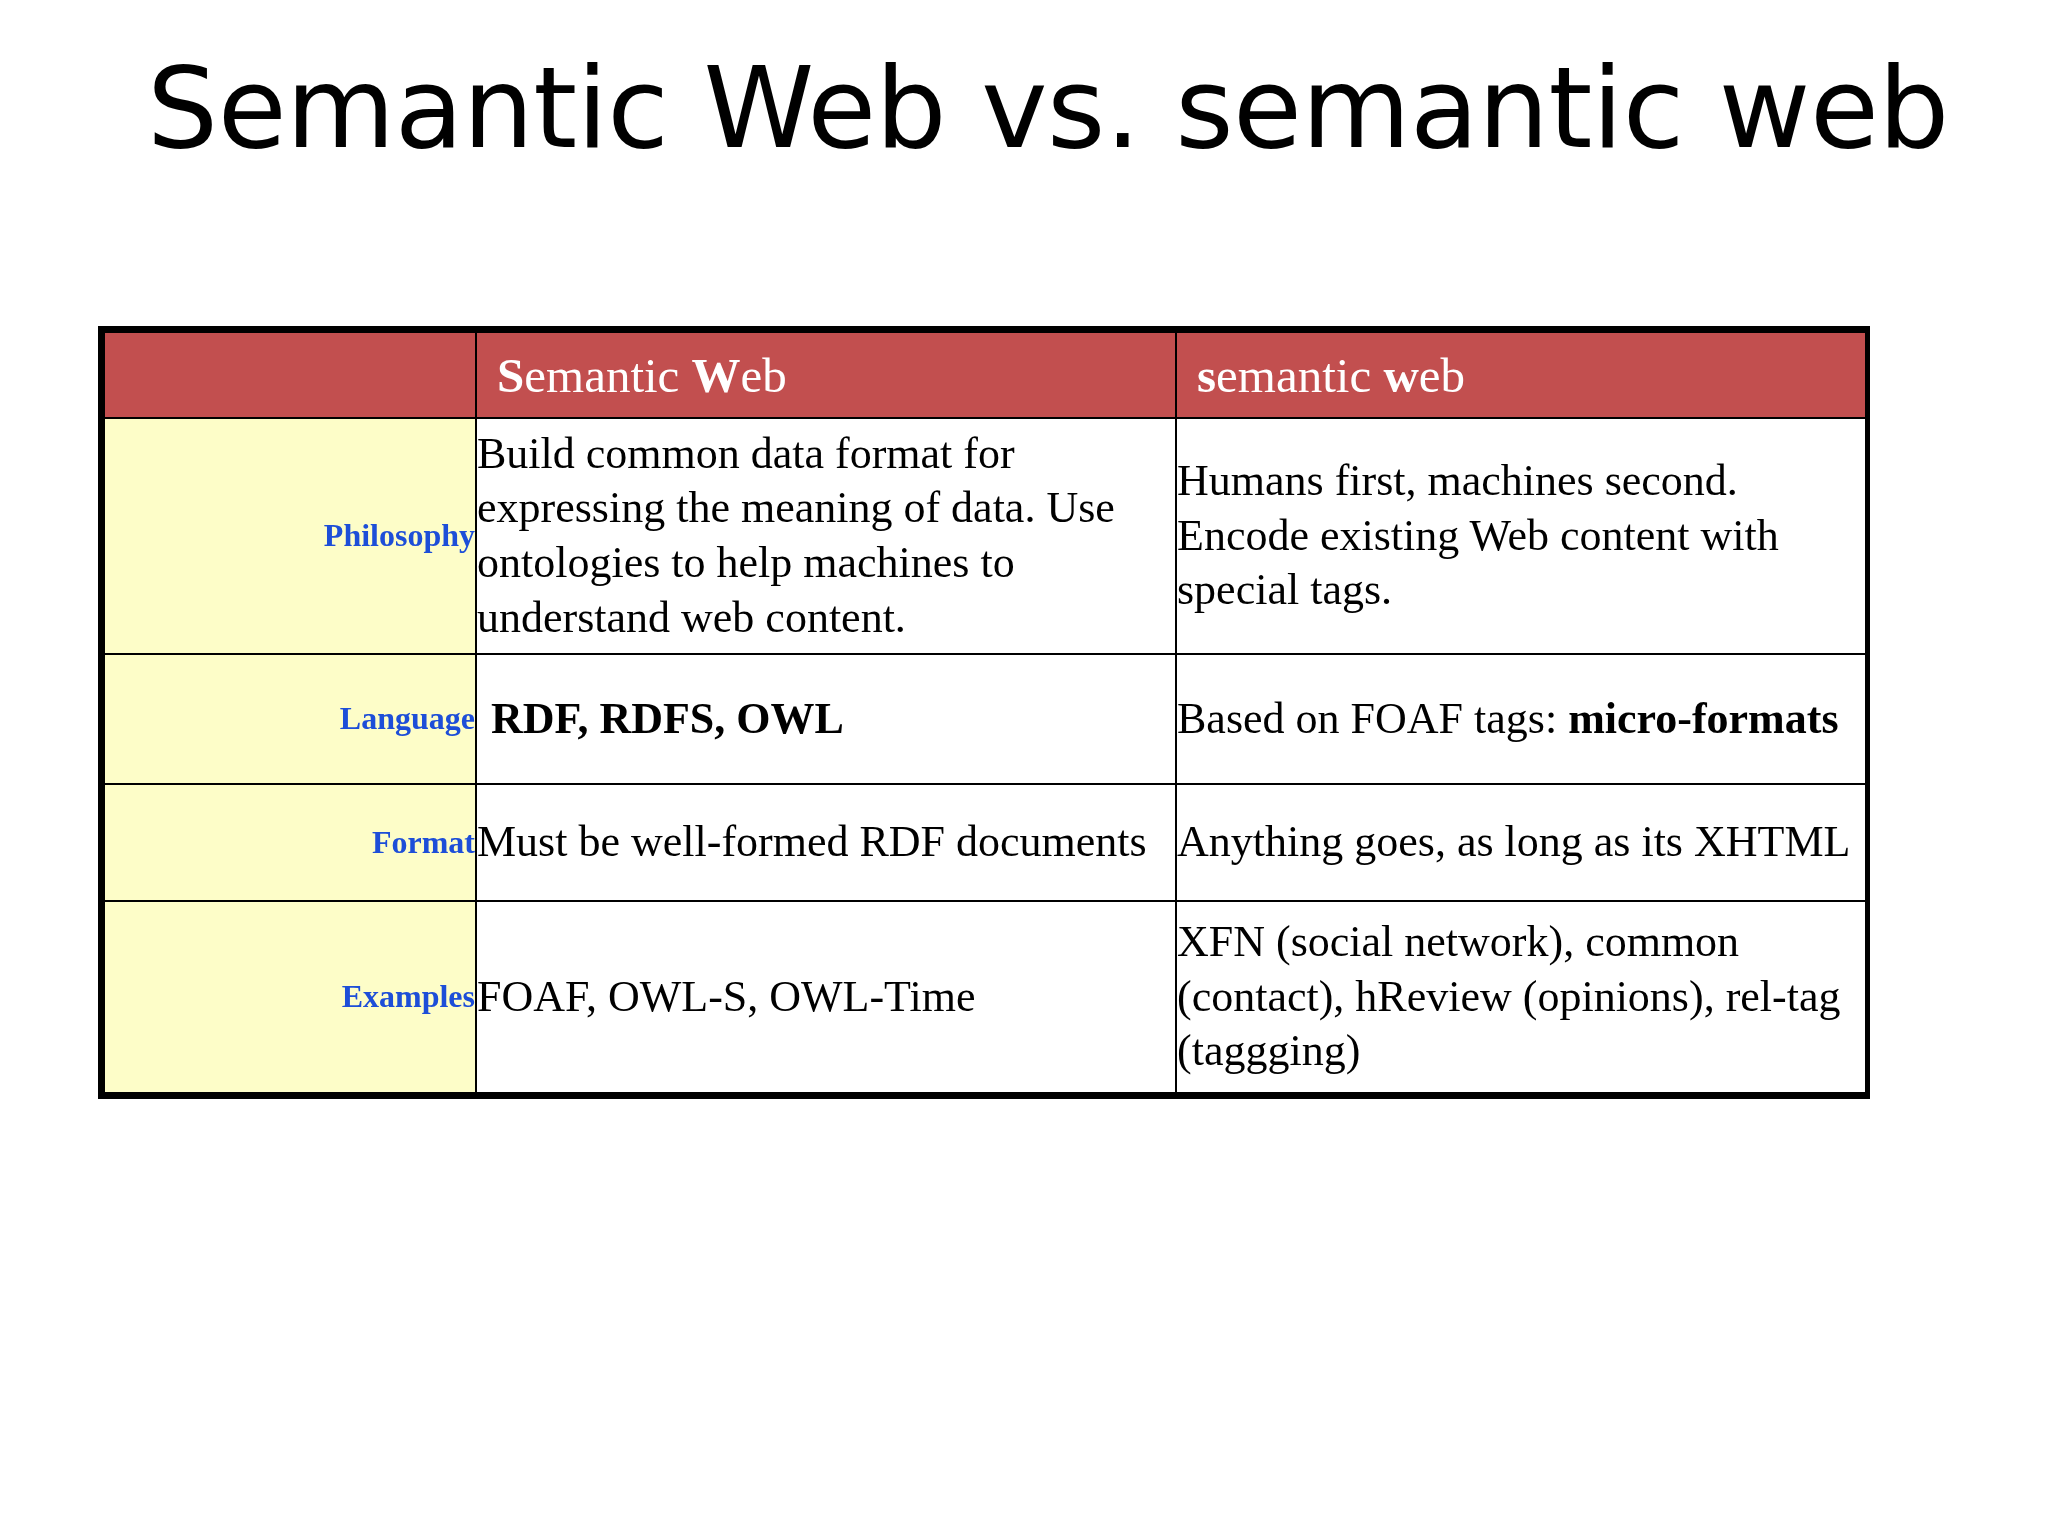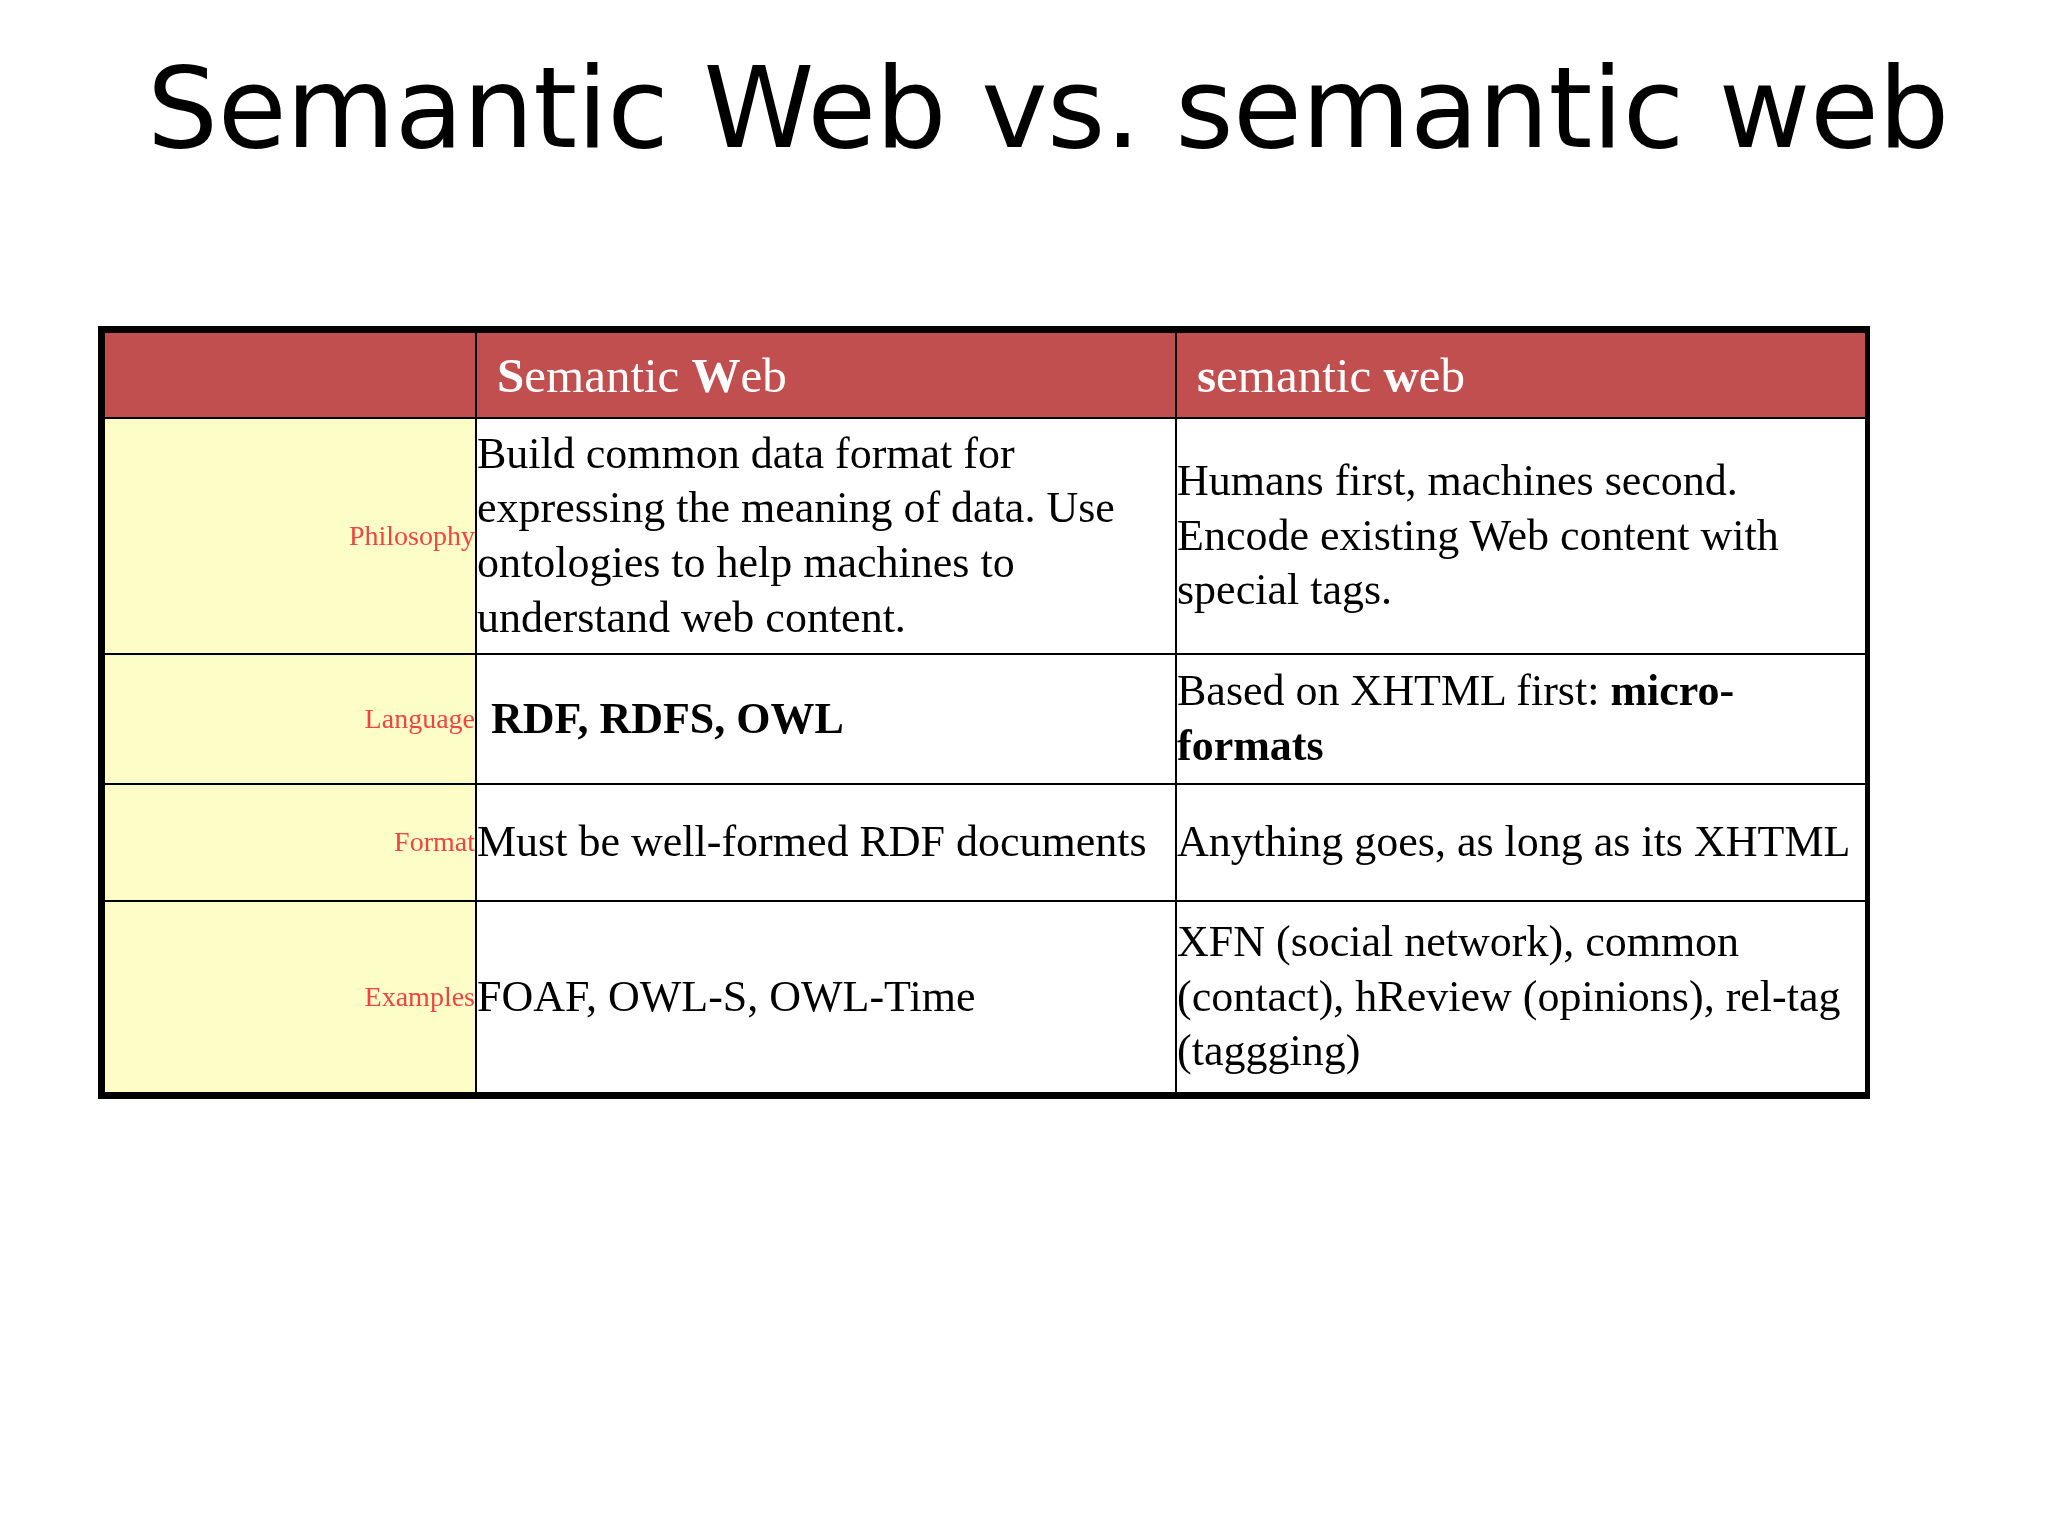--- a/index.html
+++ b/index.html
@@ -89,24 +89,24 @@
   }
 
   
   td.label-cell {
     background: #fdfdc8;
     text-align: right;
     padding: 0 24px 0 10px;
   }
   .label-text {
     font-family: "Liberation Serif", serif;
-    font-weight: 400;
-    font-size: 28px;
+    font-weight: 700;
+    font-size: 32px;
     line-height: 1.1;
-    color: #ef4444;
+    color: #1d4ed8;
     white-space: nowrap;
   }
 
   
   td.body-cell {
     background: #ffffff;
     padding: 14px 22px 14px 20px;
     text-align: left;
   }
   .body-text {
@@ -172,21 +172,21 @@
         </tr>
 
         <tr class="r-language">
           <td class="label-cell">
             <div class="label-text">Language</div>
           </td>
           <td class="body-cell">
             <div class="body-text bold-all">RDF, RDFS, OWL</div>
           </td>
           <td class="body-cell">
-            <div class="body-text"><span>Based on XHTML first: </span><b>micro-formats</b></div>
+            <div class="body-text"><span>Based on FOAF tags: </span><b>micro-formats</b></div>
           </td>
         </tr>
 
         <tr class="r-format">
           <td class="label-cell">
             <div class="label-text">Format</div>
           </td>
           <td class="body-cell">
             <div class="body-text">Must be well-formed RDF documents</div>
           </td>

